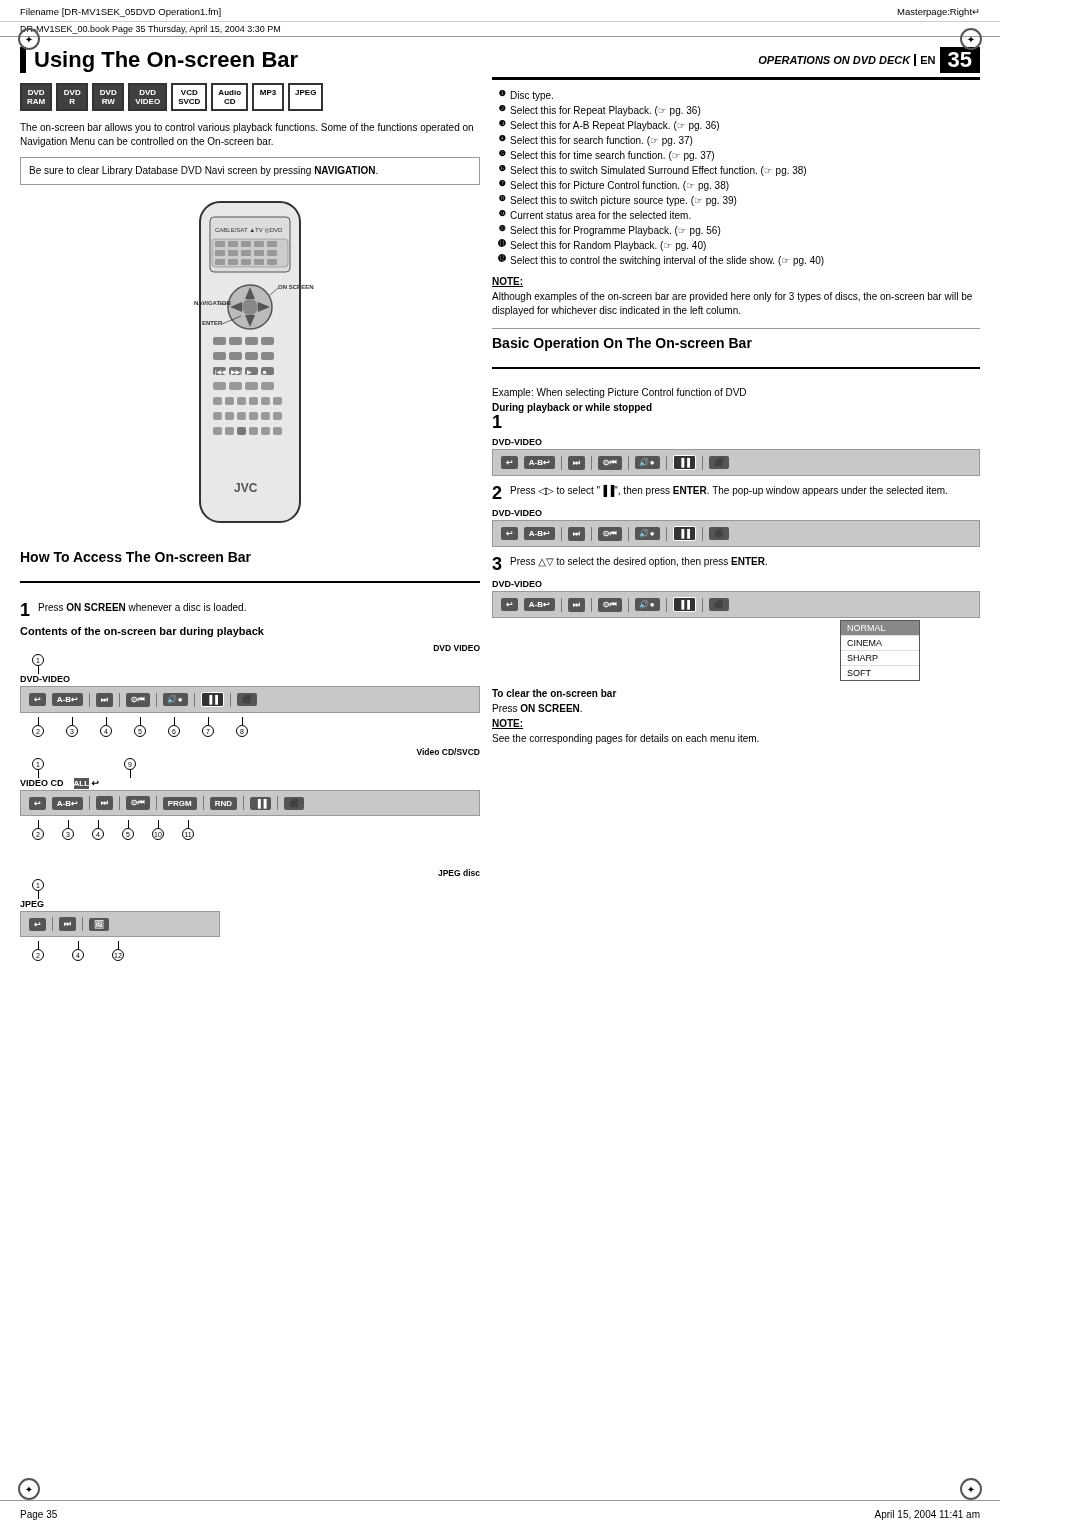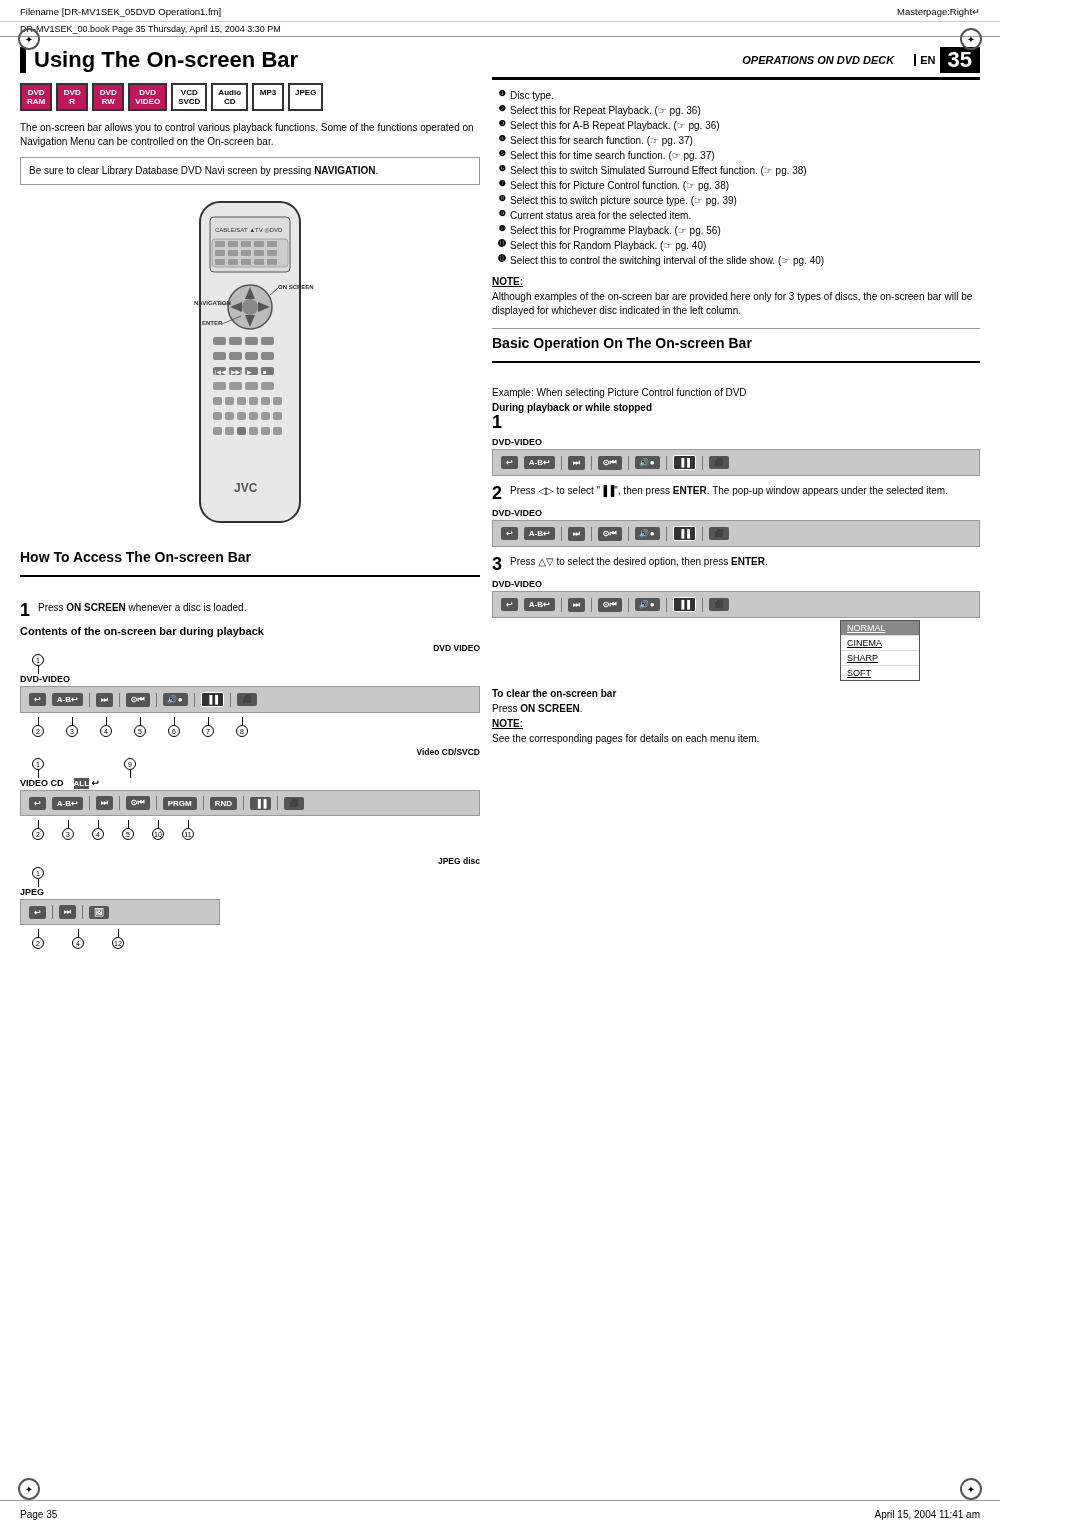--- a/index.html
+++ b/index.html
@@ -108,21 +108,21 @@
     .disc-icon-box {
       border: 2px solid #333;
       padding: 3px 5px;
       font-size: 8px;
       font-weight: bold;
       text-align: center;
       min-width: 32px;
     }
 
     .disc-icon-box.highlight {
-      background: #be185d;
+      background: #404040;
       color: #fff;
     }
 
     .disc-icon-box .line1 { display: block; }
     .disc-icon-box .line2 { display: block; }
 
     
     .intro-text {
       font-size: 10px;
       line-height: 1.4;
@@ -147,22 +147,22 @@
 
     .remote-svg {
       width: 200px;
     }
 
     
     .section-title {
       font-size: 14px;
       font-weight: bold;
       border-bottom: 2px solid #000;
-      margin-bottom: 24px;
-      padding-bottom: 10px;
+      margin-bottom: 18px;
+      padding-bottom: 16px;
     }
 
     .subsection-title {
       font-size: 11px;
       font-weight: bold;
       margin-bottom: 6px;
     }
 
     
     .dvd-label {
@@ -246,21 +246,20 @@
       width: 80px;
       font-size: 10px;
       margin-top: 2px;
       margin-left: auto;
     }
 
     .popup-menu-item {
       padding: 2px 6px;
       border-bottom: 1px solid #ddd;
       font-size: 9px;
-      text-decoration: underline;
     }
 
     .popup-menu-item:last-child { border-bottom: none; }
     .popup-menu-item.selected { background: #888; color: #fff; }
 
     
     .clear-text {
       font-size: 10px;
       margin-bottom: 4px;
     }
@@ -597,21 +596,21 @@
         <div class="ind">
             <div class="vl"></div>
             <div class="cl">10</div>
           </div>
         <div class="ind">
             <div class="vl"></div>
             <div class="cl">11</div>
           </div>
       </div>
 
-      <div class="sub-bar-label" style="margin-top:16px;">JPEG disc</div>
+      <div class="sub-bar-label" style="margin-top:28px;">JPEG disc</div>
 
       <div style="display:flex; padding-left:12px; margin-bottom:0;">
         <div class="ind">
           <div class="cl">1</div>
             <div class="vl"></div>
         </div>
       </div>
 
       <div class="dvd-label">JPEG</div>
       <div class="onscreen-bar" style="width:200px;">
@@ -635,21 +634,21 @@
             <div class="vl"></div>
             <div class="cl">12</div>
           </div>
       </div>
 
     </div>
 
     <div class="right-column">
 
       <div style="display:flex; justify-content:flex-end; align-items:center; margin-bottom:8px; border-bottom:3px solid #000; padding-bottom:4px;">
-        <span class="ops-text" style="font-style:italic;font-weight:bold;font-size:11px;border-right:2px solid #000;padding-right:20px;">OPERATIONS ON DVD DECK</span>
+        <span class="ops-text" style="font-style:italic;font-weight:bold;font-size:11px;border-right:2px solid #000;padding-right:4px;">OPERATIONS ON DVD DECK</span>
         <span style="font-size:11px;padding:0 4px;font-weight:bold;">EN</span>
         <span style="font-size:22px;font-weight:bold;background:#000;color:#fff;padding:0 8px;">35</span>
       </div>
 
       <ul class="numbered-list">
         <li>
           <span class="list-num">❶</span>
           <span>Disc type.</span>
         </li>
         <li>

